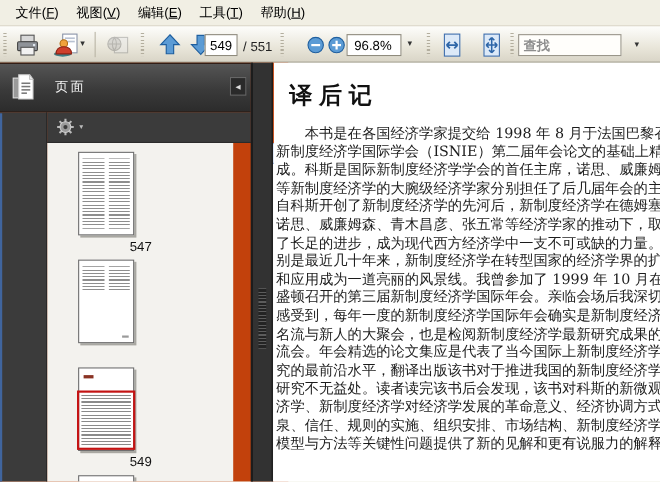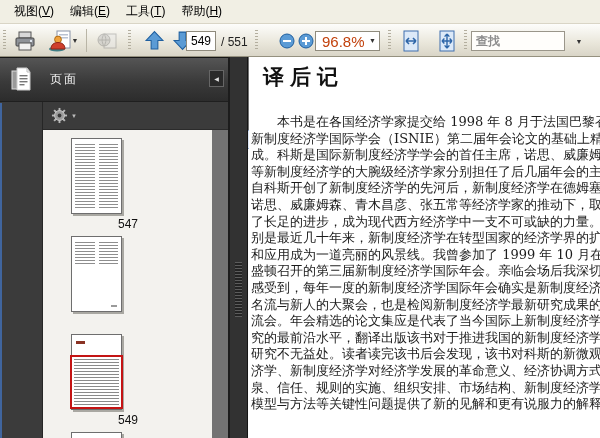--- a/index.html
+++ b/index.html
@@ -21,36 +21,36 @@
           background:repeating-linear-gradient(180deg,#b3ae9e 0 1px, transparent 1px 3px); }
   .sep  { position:absolute; top:5px; width:1px; height:23px; background:#b9b5a6; }
   .tbtn { position:absolute; top:3px; height:27px; display:flex; align-items:center;
           justify-content:center; border:1px solid transparent; border-radius:2px; }
   .tbtn.disabled { opacity:.45; }
   .caret { font-size:7px; color:#333; line-height:1; }
   .pagebox { position:absolute; left:186px; top:7px; width:30px; height:20px;
              border:1px solid #8f8b7d; background:#fff; font-size:12px;
              text-align:center; color:#000; }
   .pagetotal { position:absolute; left:221px; top:11px; font-size:12px; color:#222; }
-  .zoombox { position:absolute; left:315px; top:7px; width:65px; height:20px;
-             border:1px solid #8f8b7d; background:#fff; font-size:15px; color:#c2410c;
+  .zoombox { position:absolute; left:315px; top:7px; width:50px; height:20px;
+             border:1px solid #8f8b7d; background:#fff; font-size:12px; color:#000000;
              display:flex; align-items:center; padding-left:6px; }
   .zoomcaret { position:absolute; left:369px; top:13px; }
   .findbox { position:absolute; left:471px; top:7px; width:94px; height:20px;
              border:1px solid #9a968a; background:#fffefb; font-size:12px;
              color:#000; padding:0 4px; font-family:"Liberation Sans", sans-serif;font-weight:bold; }
   .findbox::placeholder { color:#8d8d8d; }
   .findcaret { position:absolute; left:572px; top:7px; width:14px; height:20px;
                display:flex; align-items:center; justify-content:center; }
 
   
   .main { position:absolute; left:0; top:57px; width:600px; height:381px; }
 
   
-  .sidebar { position:absolute; left:0; top:0; width:262px; height:381px; background:#737373; }
+  .sidebar { position:absolute; left:0; top:0; width:262px; height:381px; background:#c2410c; }
   .blue-edge { position:absolute; left:0; top:46px; width:2px; bottom:0; background:#40659e; }
   .panel-header { position:absolute; left:0; top:0; width:228px; height:45px;
                   background:linear-gradient(#555, #3a3a3a 55%, #2c2c2c);
                   border-top:1px solid #161616; border-bottom:1px solid #1f1f1f;
                   display:flex; align-items:center; }
   .panel-title { color:#f2f2f2; font-size:12px; margin-left:18px; letter-spacing:2px; }
   .pages-ico { margin-left:10px; }
   .collapse-btn { position:absolute; right:4px; top:12px; width:15px; height:17px;
                   background:#2a2a2a; border:1px solid #666; color:#ddd; font-size:6px;
                   display:flex; align-items:center; justify-content:center; }
@@ -82,36 +82,37 @@
   .corner-mark { position:absolute; right:4px; bottom:4px; width:6px; height:2px; background:#9a9a9a; }
 
   
   .divider { position:absolute; left:228px; top:0; width:20px; height:381px;
              background:#323232; border-left:2px solid #1c1c1c; border-right:1px solid #151515; }
   .div-grip { position:absolute; left:5px; top:205px; width:7px; height:55px;
               background:repeating-linear-gradient(180deg,#5c5c5c 0 1px, #242424 1px 3px); }
 
   
   .docarea { position:absolute; left:249px; top:0; width:351px; height:381px; background:#fff; }
-  .doc-title { position:absolute; left:14px; top:6px; font-size:21px; font-weight:bold;
+  .doc-title { position:absolute; left:14px; top:16px; font-size:21px; font-weight:bold;
                letter-spacing:6px; color:#111; font-family:"DejaVu Serif", serif; }
   .doc-text { position:absolute; left:2px; top:57px; width:347px; }
   .line { font-size:13px; line-height:16.6px; color:#1c1c1c;
           font-family:"DejaVu Serif", serif;
           text-align:justify; text-align-last:justify; white-space:nowrap; }
   .line.first { text-indent:2em; }
 
   svg { display:block; }
 </style>
 </head>
 <body>
 
 <div class="screen">
 
   <div class="menubar">
+    <div class="menu-item"><span>文件</span><span class="mkey"><u>F</u></span></div>
     <div class="menu-item"><span>视图</span><span class="mkey"><u>V</u></span></div>
     <div class="menu-item"><span>编辑</span><span class="mkey"><u>E</u></span></div>
     <div class="menu-item"><span>工具</span><span class="mkey"><u>T</u></span></div>
     <div class="menu-item"><span>帮助</span><span class="mkey"><u>H</u></span></div>
   </div>
 
   <div class="toolbar">
     <div class="grip" style="left:3px"></div>
 
     <div class="tbtn" style="left:10px;width:30px">

